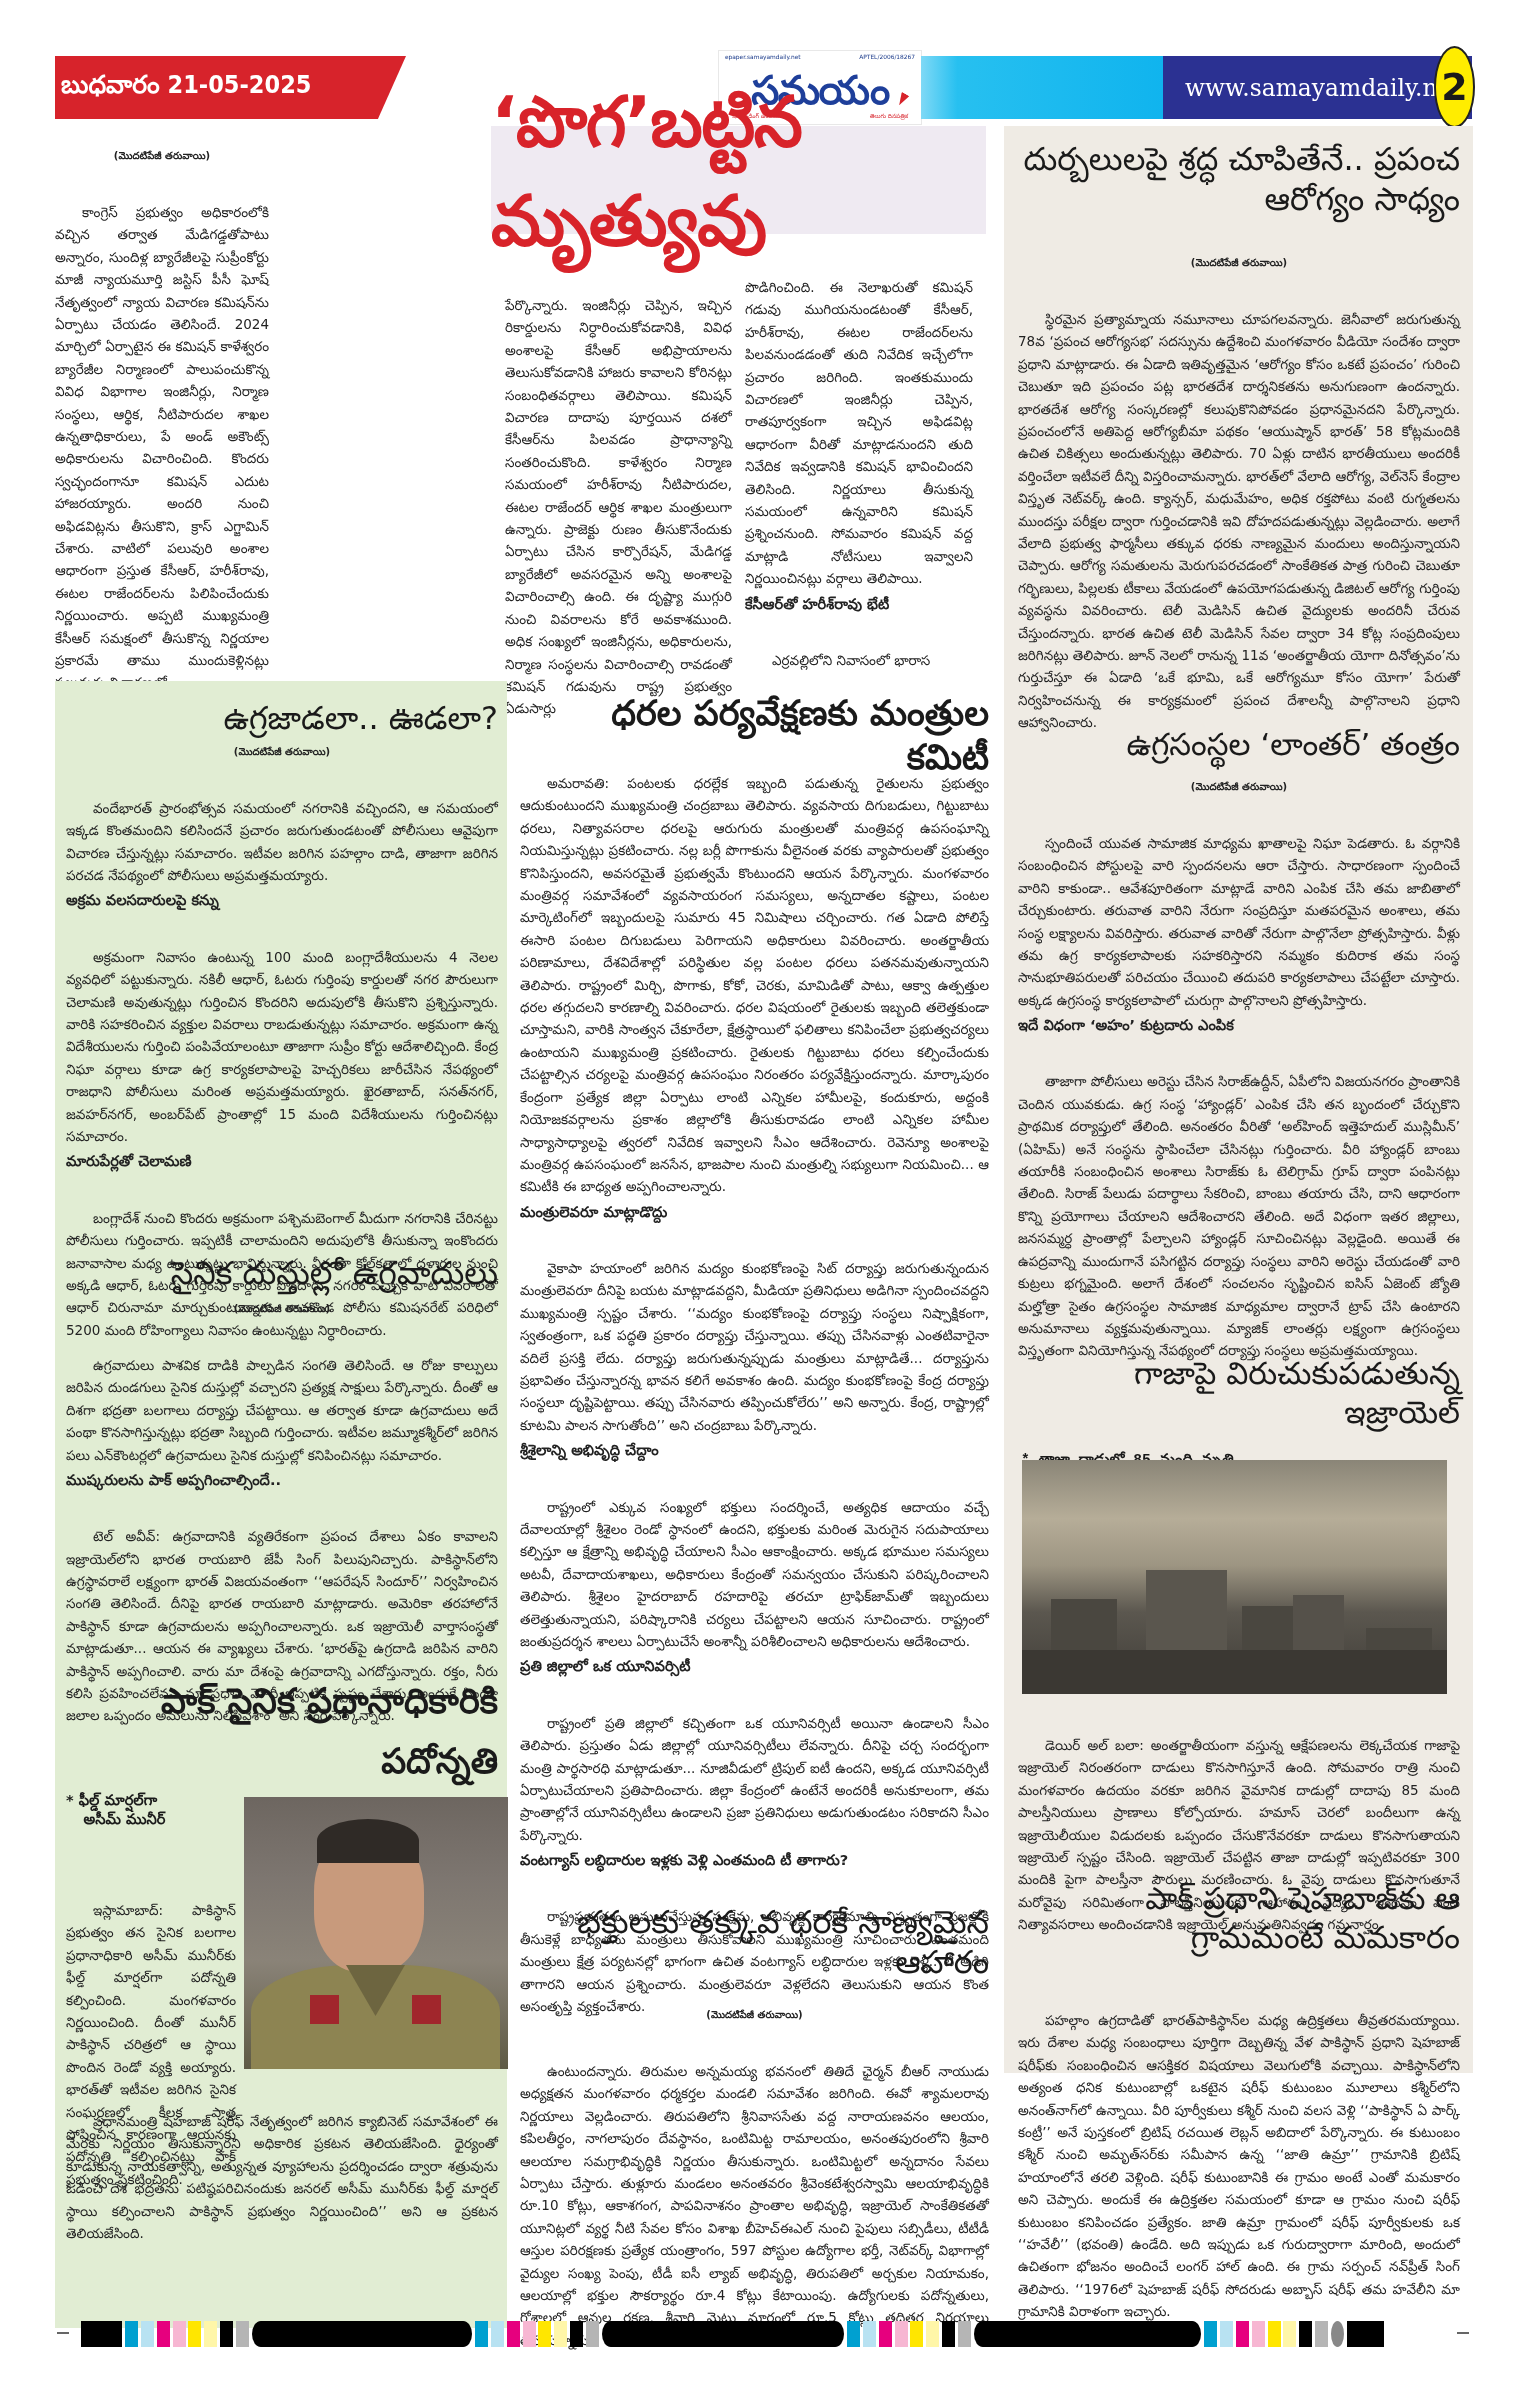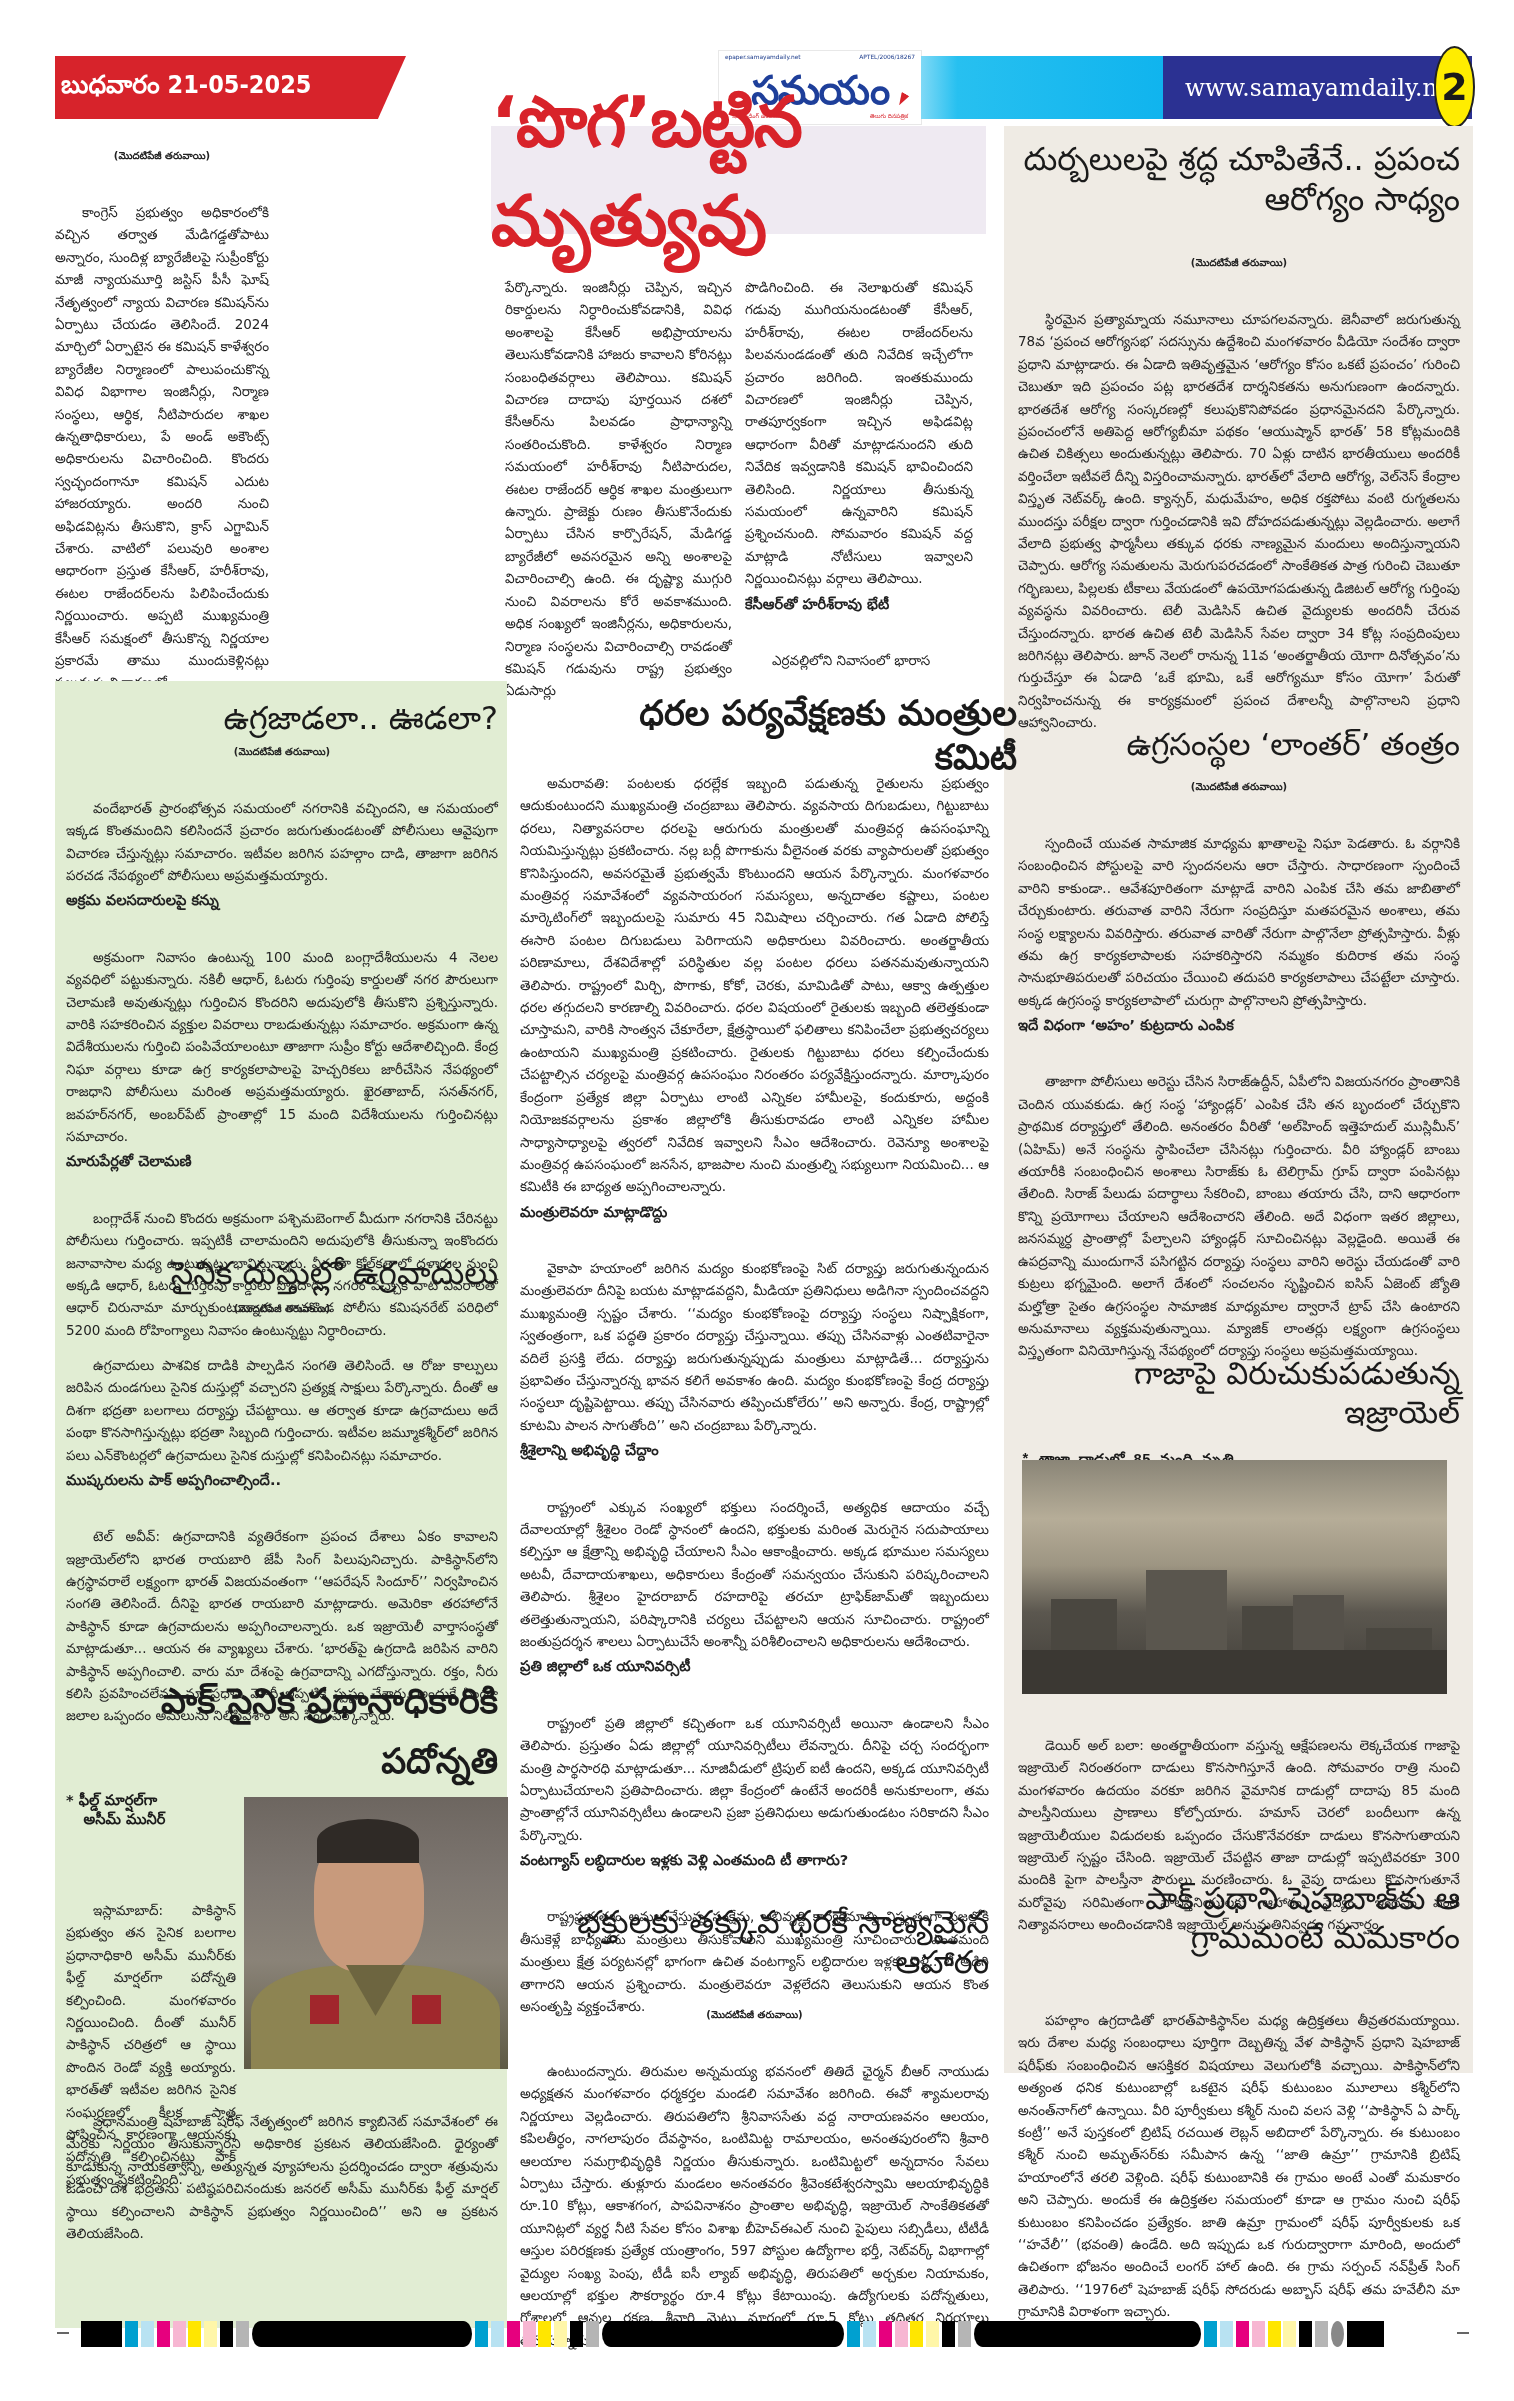--- a/index.html
+++ b/index.html
@@ -25,21 +25,21 @@
   .body-text p { text-indent: 2em; margin-top: 34px; }
   .cont { text-align: center; font-size: 10px; font-weight: bold; margin: 1.5px 0; }
   .subhead { font-size: 14.6px; font-weight: bold; margin: 2.9px 0 1.5px; }
   .headline { text-align: right; color: #1a1a1a; line-height: 1.25; font-weight: normal; }
   .bullet { font-size: 14.6px; font-weight: bold; }
 
   
   .lead-head { left: 491px; top: 126px; width: 495px; height: 108px; background: #efeaf2; display: flex; align-items: center; justify-content: center; }
   .lead-head span { color: #d8232a; font-size: 70px; font-family: "DejaVu Sans", sans-serif; font-weight: bold; letter-spacing: -1.5px; }
   .lead-col1 { left: 55px; top: 143px; width: 214px; }
-  .lead-col2 { left: 271px; top: 242px; width: 221px; }
+  .lead-col2 { left: 271px; top: 260px; width: 221px; }
 
   
   .right-box-1 { left: 1004px; top: 126px; width: 469px; height: 1947px; background: #efebe4; }
   .health-head { left: 1018px; top: 139px; width: 442px; font-size: 32px; }
   .health-body { left: 1018px; top: 250px; width: 442px; }
 
   .lantern-head { left: 1018px; top: 725px; width: 442px; font-size: 31px; }
   .lantern-body { left: 1018px; top: 774px; width: 442px; }
 
   .gaza-head { left: 1018px; top: 1354px; width: 442px; font-size: 31px; }
@@ -62,21 +62,21 @@
   .pak-photo { left: 244px; top: 1797px; width: 264px; height: 272px; background: linear-gradient(180deg, #6d6660 0%, #7d7670 30%, #8a8378 60%, #5e5a44 100%); overflow: hidden; }
   .pak-photo .face { position: absolute; left: 70px; top: 29px; width: 110px; height: 146px; border-radius: 45% 45% 40% 40%; background: #c89a7c; }
   .pak-photo .hair { position: absolute; left: 73px; top: 22px; width: 102px; height: 44px; border-radius: 50% 50% 0 0; background: #2f2a26; }
   .pak-photo .uniform { position: absolute; left: 7.3px; top: 168px; width: 249px; height: 117px; background: #8d8452; border-radius: 40% 40% 0 0; }
   .pak-photo .collar { position: absolute; left: 102px; top: 168px; width: 59px; height: 51px; background: #6d6540; clip-path: polygon(0 0, 100% 0, 50% 100%); }
   .pak-photo .tab { position: absolute; top: 198px; width: 29px; height: 29px; background: #a1262c; }
   .pak-body-left { left: 66px; top: 1865px; width: 170px; }
   .pak-body-full { left: 66px; top: 2076px; width: 432px; }
 
   
-  .dharala-head { left: 548px; top: 692px; width: 469px; font-size: 35px; font-weight: bold; }
+  .dharala-head { left: 520px; top: 692px; width: 469px; font-size: 35px; font-weight: bold; }
   .dharala-body { left: 520px; top: 738px; width: 469px; }
   .bhaktula-head { left: 520px; top: 1902px; width: 469px; font-size: 32px; }
   .bhaktula-body { left: 520px; top: 2002px; width: 469px; }
 
   
   .regbar { position: absolute; left: 81px; top: 2321px; width: 1362px; height: 26px; display: flex; align-items: stretch; gap: 2.9px; }
   .regbar .sw { width: 13px; }
   .regbar .blk { background: #000; border-radius: 8.8px / 50%; }
   .crop-mark { position: absolute; top: 2332px; width: 11.7px; height: 1.5px; background: #666; }
 </style>

